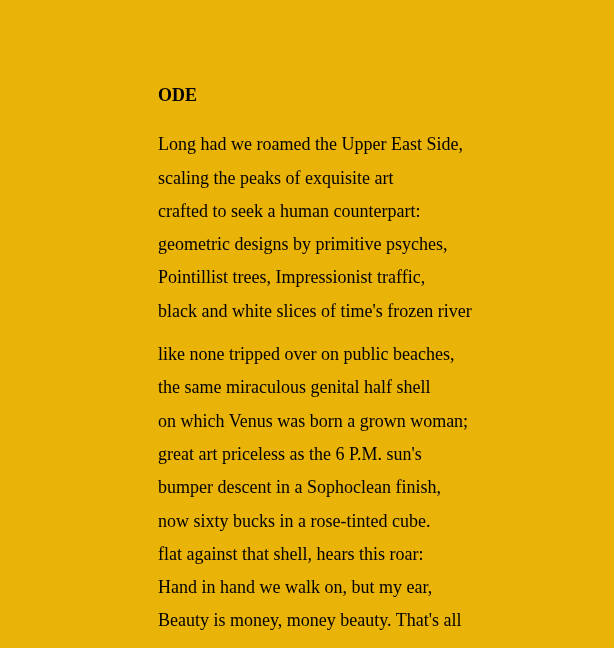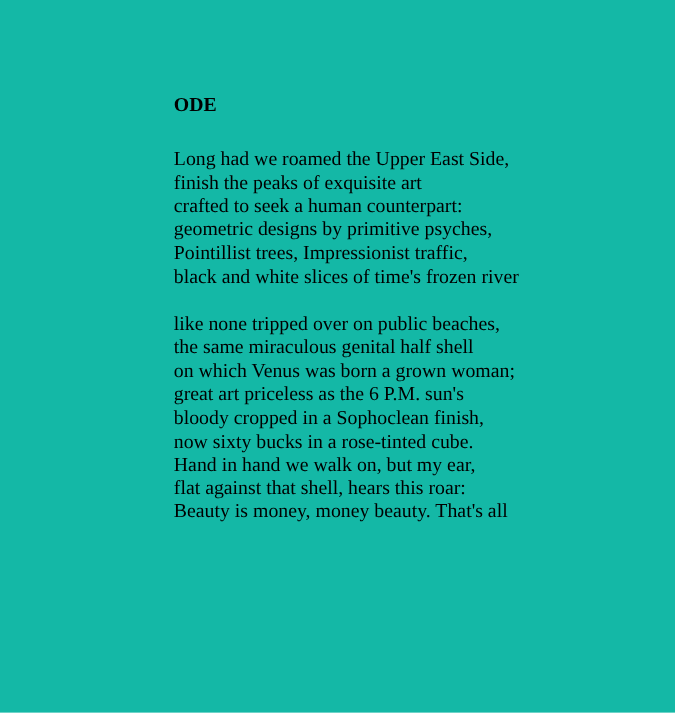--- a/index.html
+++ b/index.html
@@ -4,62 +4,63 @@
 <style>
   html, body {
     margin: 0;
     padding: 0;
     background: #ffffff;
   }
   .page {
     position: relative;
     width: 614px;
     height: 648px;
-    background: #14b8a6;
+    background: #eab308;
     box-sizing: border-box;
     padding: 85px 70px 11px 158px;
     color: #000000;
     font-family: "Liberation Serif", serif;
     font-size: 18px;
     line-height: 21.3px;
     overflow: hidden;
   }
   .title {
     font-size: 18px;
     font-weight: bold;
     margin: 0 0 28px 0;
   }
   .stanza {
     margin: 0 0 22px 0;
   }
   .line {
     white-space: nowrap;
+    margin-top: 12px;
   }
 </style>
 </head>
 <body>
 
 <div class="page">
 
   <h1 class="title">ODE</h1>
 
   <div class="stanza">
     <div class="line">Long had we roamed the Upper East Side,</div>
-    <div class="line">finish the peaks of exquisite art</div>
+    <div class="line">scaling the peaks of exquisite art</div>
     <div class="line">crafted to seek a human counterpart:</div>
     <div class="line">geometric designs by primitive psyches,</div>
     <div class="line">Pointillist trees, Impressionist traffic,</div>
     <div class="line">black and white slices of time's frozen river</div>
   </div>
 
   <div class="stanza">
     <div class="line">like none tripped over on public beaches,</div>
     <div class="line">the same miraculous genital half shell</div>
     <div class="line">on which Venus was born a grown woman;</div>
     <div class="line">great art priceless as the 6 P.M. sun's</div>
-    <div class="line">bloody cropped in a Sophoclean finish,</div>
+    <div class="line">bumper descent in a Sophoclean finish,</div>
     <div class="line">now sixty bucks in a rose-tinted cube.</div>
+    <div class="line">flat against that shell, hears this roar:</div>
     <div class="line">Hand in hand we walk on, but my ear,</div>
-    <div class="line">flat against that shell, hears this roar:</div>
     <div class="line">Beauty is money, money beauty. That's all</div>
   </div>
 
 </div>
 
 </body></html>

